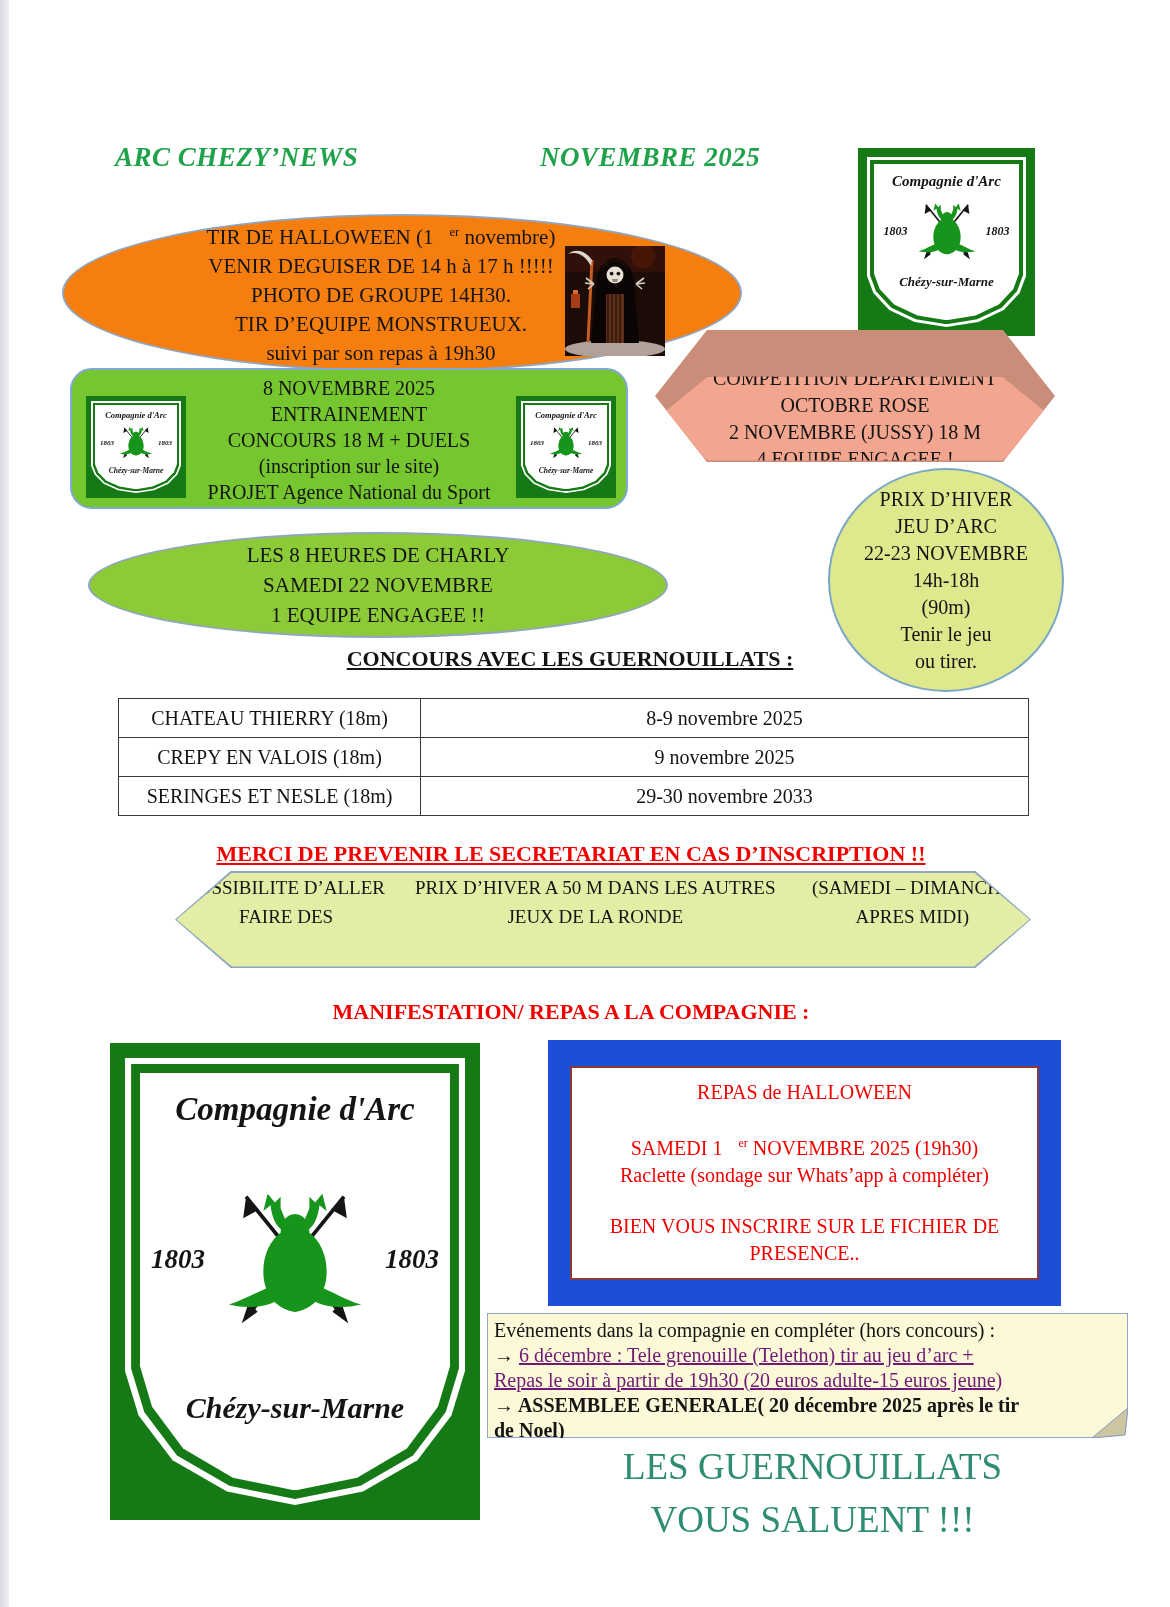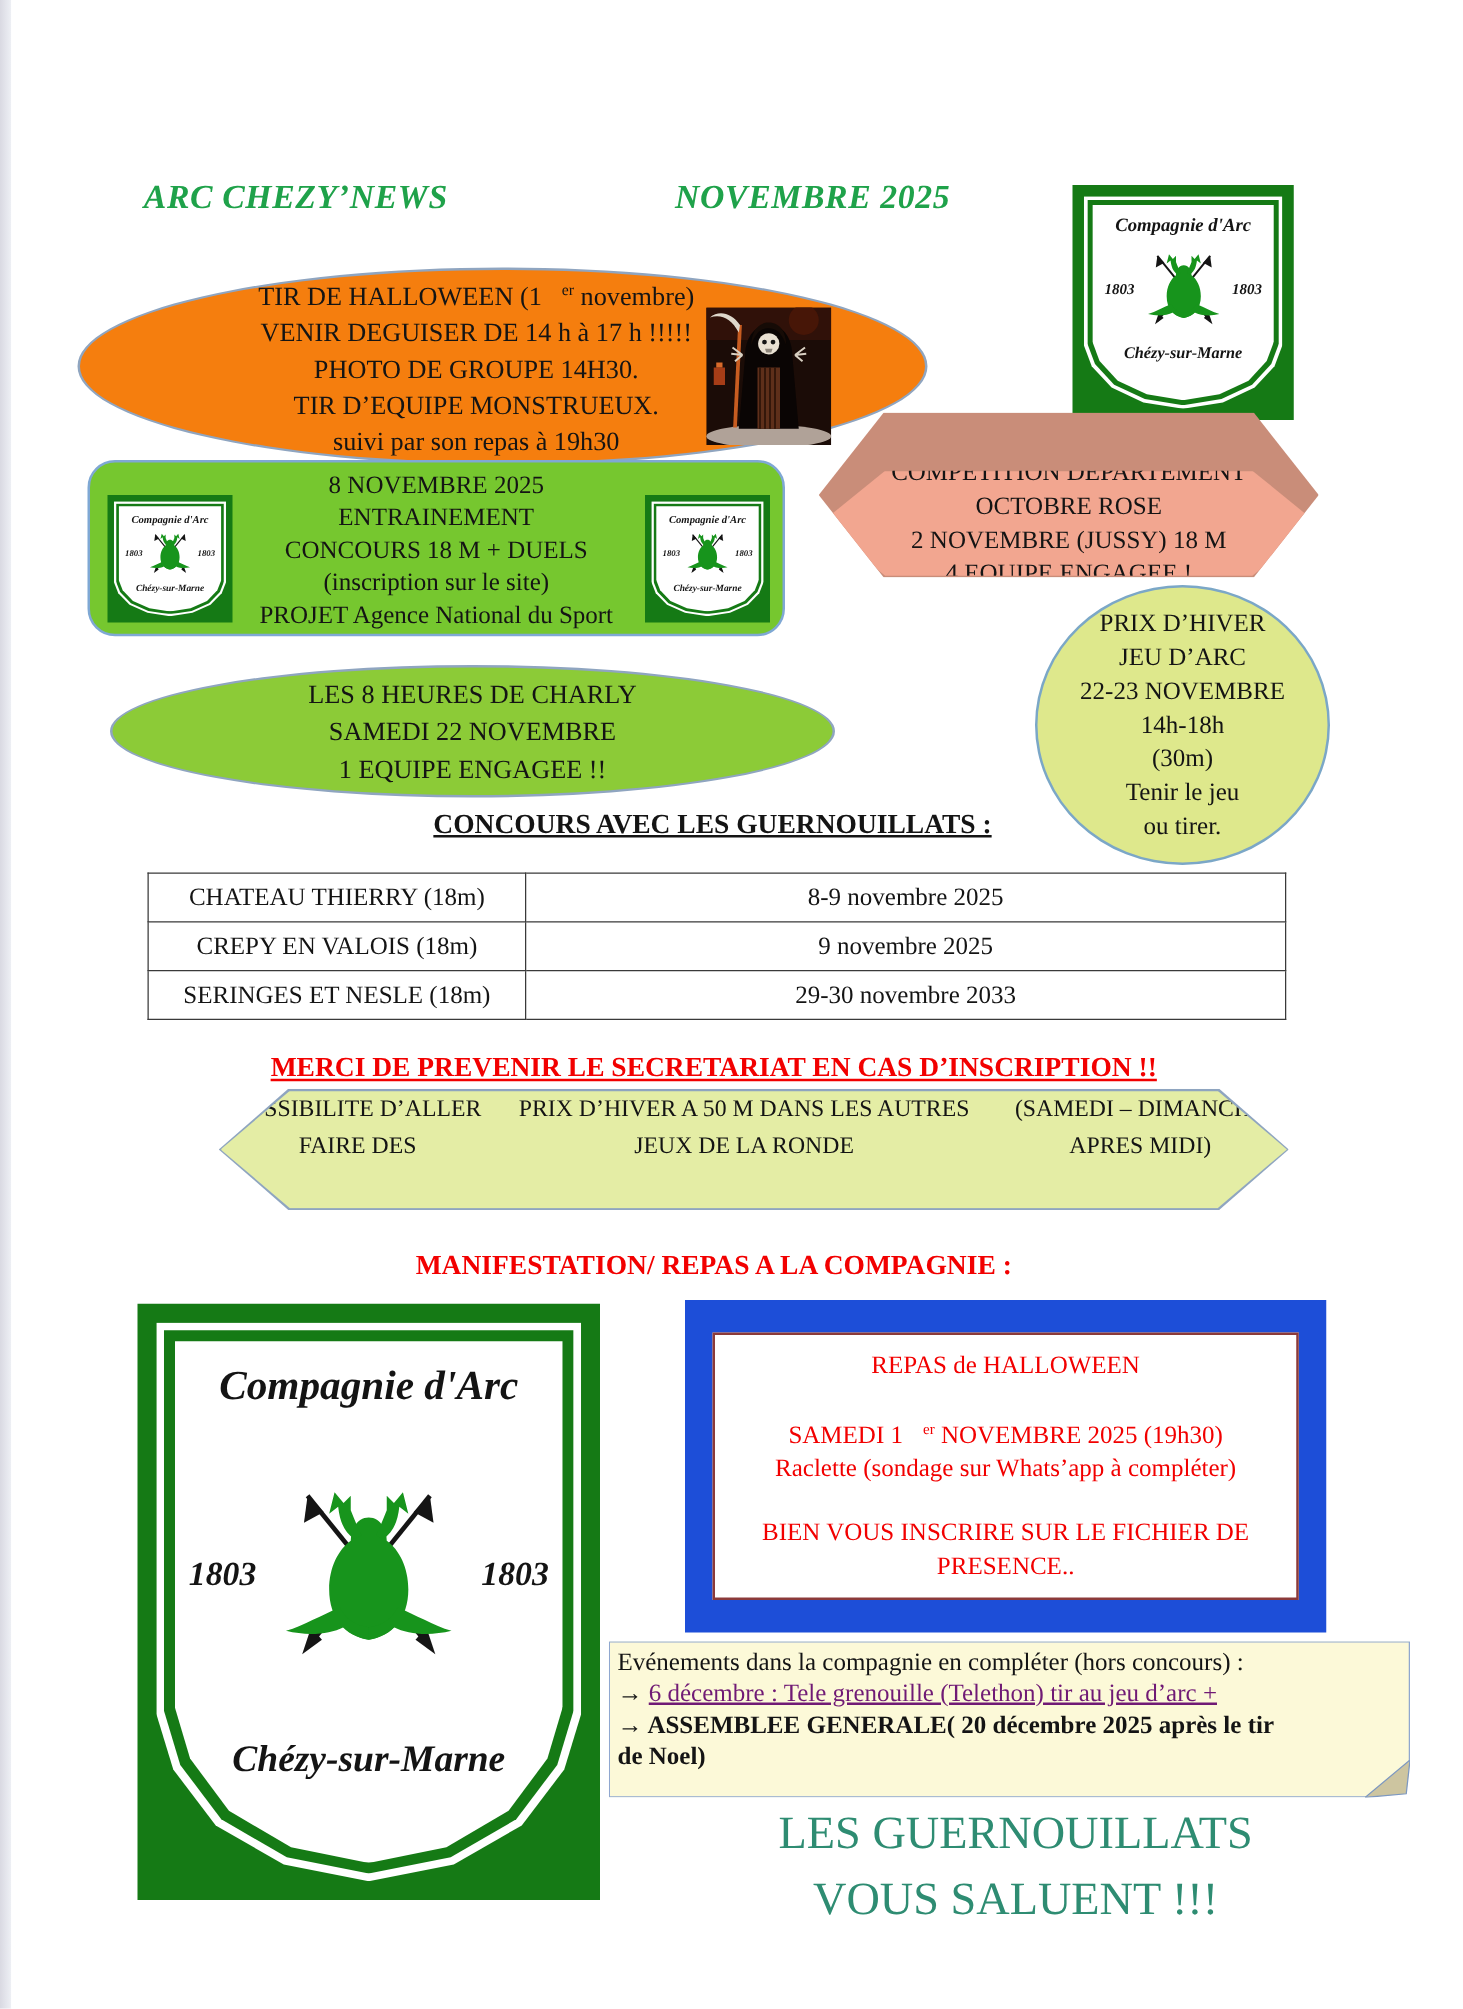--- a/index.html
+++ b/index.html
@@ -316,21 +316,21 @@
         </div>
       </div>
   </div>
 </div>
 
 <div class="abs prix-circle">
   <div>PRIX D’HIVER</div>
   <div>JEU D’ARC</div>
   <div>22-23 NOVEMBRE</div>
   <div>14h-18h</div>
-  <div>(30m)</div>
+  <div>(90m)</div>
   <div>Tenir le jeu</div>
   <div>ou tirer.</div>
 </div>
 
 <div class="abs charly-ellipse">
   <div>LES 8 HEURES DE CHARLY</div>
   <div>SAMEDI 22 NOVEMBRE</div>
   <div>1 EQUIPE ENGAGEE !!</div>
 </div>
 
@@ -407,20 +407,21 @@
     <div>Raclette (sondage sur Whats’app à compléter)</div>
     <div class="repas-gap"></div>
     <div>BIEN VOUS INSCRIRE SUR LE FICHIER DE</div>
     <div>PRESENCE..</div>
   </div>
 </div>
 
 <div class="abs dec-note">
   <div>Evénements dans la compagnie en compléter (hors concours) :</div>
   <div><span>→</span> <span class="note-link">6 décembre : Tele grenouille (Telethon) tir au jeu d’arc + </span></div>
+  <div><span class="note-link">Repas le soir à partir de 19h30 (20 euros adulte-15 euros jeune)</span></div>
   <div class="note-bold"><span>→</span> <span>ASSEMBLEE GENERALE( 20 décembre 2025 après le tir</span></div>
   <div class="note-bold">de Noel)</div>
 </div>
 <svg class="abs dec-fold" viewBox="0 0 36 30">
   <polygon points="0,30 36,0 33,27" fill="#cdc5a0" stroke="#7d98c0" stroke-width="1"></polygon>
 </svg>
 
 <div class="abs footer-salute">
   <div>LES GUERNOUILLATS</div>
   <div>VOUS SALUENT !!!</div>

